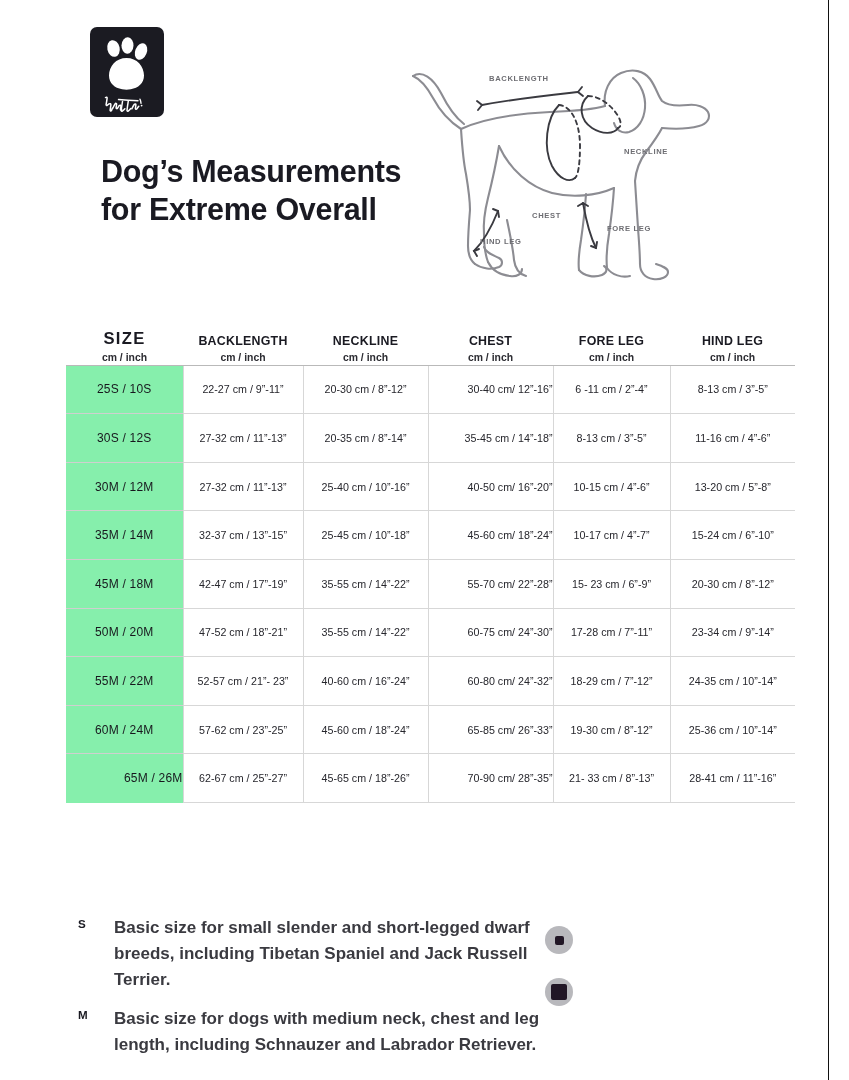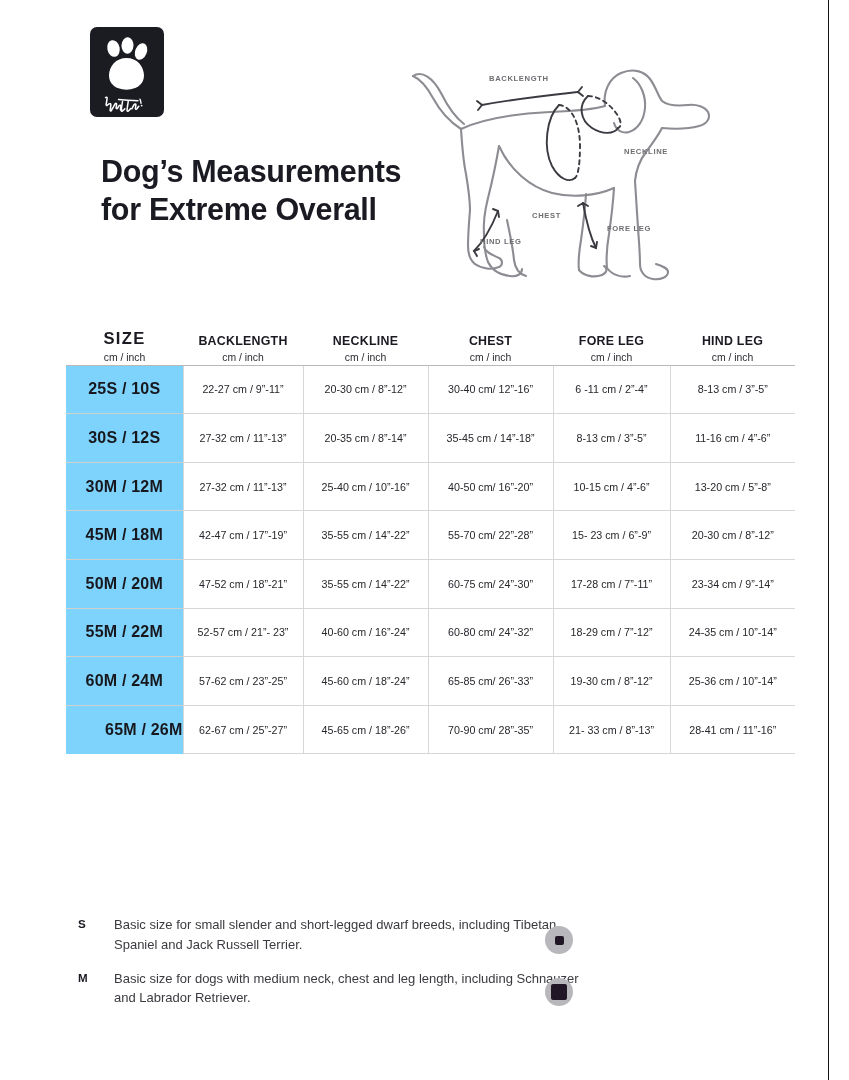--- a/index.html
+++ b/index.html
@@ -101,51 +101,52 @@
     line-height: 1.18;
     margin-top: 24px;
   }
   .hdr-size .hdr-main {
     font-size: 16.6px;
     letter-spacing: 1.3px;
   }
   .hdr-sub {
     display: block;
     font-size: 10.4px;
-    font-weight: 400;
+    font-weight: 700;
     color: #2c2c32;
     line-height: 1.45;
     margin-top: 1px;
   }
 
   tbody tr { height: 48.6px; }
   tbody td {
     font-size: 10.7px;
     font-weight: 400;
     color: #26262c;
     text-align: center;
     white-space: nowrap;
     border-top: 1px solid #d7d7d7;
     border-left: 1px solid #d7d7d7;
     vertical-align: middle;
   }
   tbody tr:first-child td { border-top: 1px solid #b9b9b9; }
   tbody td.col-size {
-    background: #7dd3fc;
-    font-size: 16px;
-    font-weight: 700;
+    background: #86efac;
+    font-size: 12px;
+    font-weight: 400;
     color: #17171d;
     border-left: none;
     border-top-color: #cfcfcf;
     letter-spacing: 0.2px;
   }
   tbody tr:first-child td.col-size { border-top-color: #b9b9b9; }
   
   tbody td.col-chest {
     vertical-align: middle;
+    text-align: right;
   }
   tbody tr:last-child td { border-bottom: 1px solid #d7d7d7; }
   tbody tr:last-child td.col-size { border-bottom: none; text-align: right; }
 
   
   .notes {
     position: absolute;
     left: 66px;
     top: 915px;
     width: 520px;
@@ -160,22 +161,22 @@
     flex: 0 0 48px;
     padding-left: 12px;
     box-sizing: border-box;
     font-size: 11.6px;
     font-weight: 700;
     color: #1a1a22;
     line-height: 1.52;
   }
   .note-text {
     flex: 1 1 auto;
-    font-size: 13px;
-    font-weight: 400;
+    font-size: 17px;
+    font-weight: 700;
     color: #3a3a40;
     line-height: 1.52;
   }
   .note-badge {
     position: absolute;
     width: 28px;
     height: 28px;
     border-radius: 50%;
     background: #b8b8bc;
     display: flex;
@@ -348,20 +349,28 @@
       </tr>
       <tr>
         <td class="col-size">30M / 12M</td>
         <td>27-32 cm / 11”-13”</td>
         <td>25-40 cm / 10”-16”</td>
         <td class="col-chest">40-50 cm/ 16”-20”</td>
         <td>10-15 cm / 4”-6”</td>
         <td>13-20 cm / 5”-8”</td>
       </tr>
       <tr>
+        <td class="col-size">35M / 14M</td>
+        <td>32-37 cm / 13”-15”</td>
+        <td>25-45 cm / 10”-18”</td>
+        <td class="col-chest">45-60 cm/ 18”-24”</td>
+        <td>10-17 cm / 4”-7”</td>
+        <td>15-24 cm / 6”-10”</td>
+      </tr>
+      <tr>
         <td class="col-size">45M / 18M</td>
         <td>42-47 cm / 17”-19”</td>
         <td>35-55 cm / 14”-22”</td>
         <td class="col-chest">55-70 cm/ 22”-28”</td>
         <td>15- 23 cm / 6”-9”</td>
         <td>20-30 cm / 8”-12”</td>
       </tr>
       <tr>
         <td class="col-size">50M / 20M</td>
         <td>47-52 cm / 18”-21”</td>

